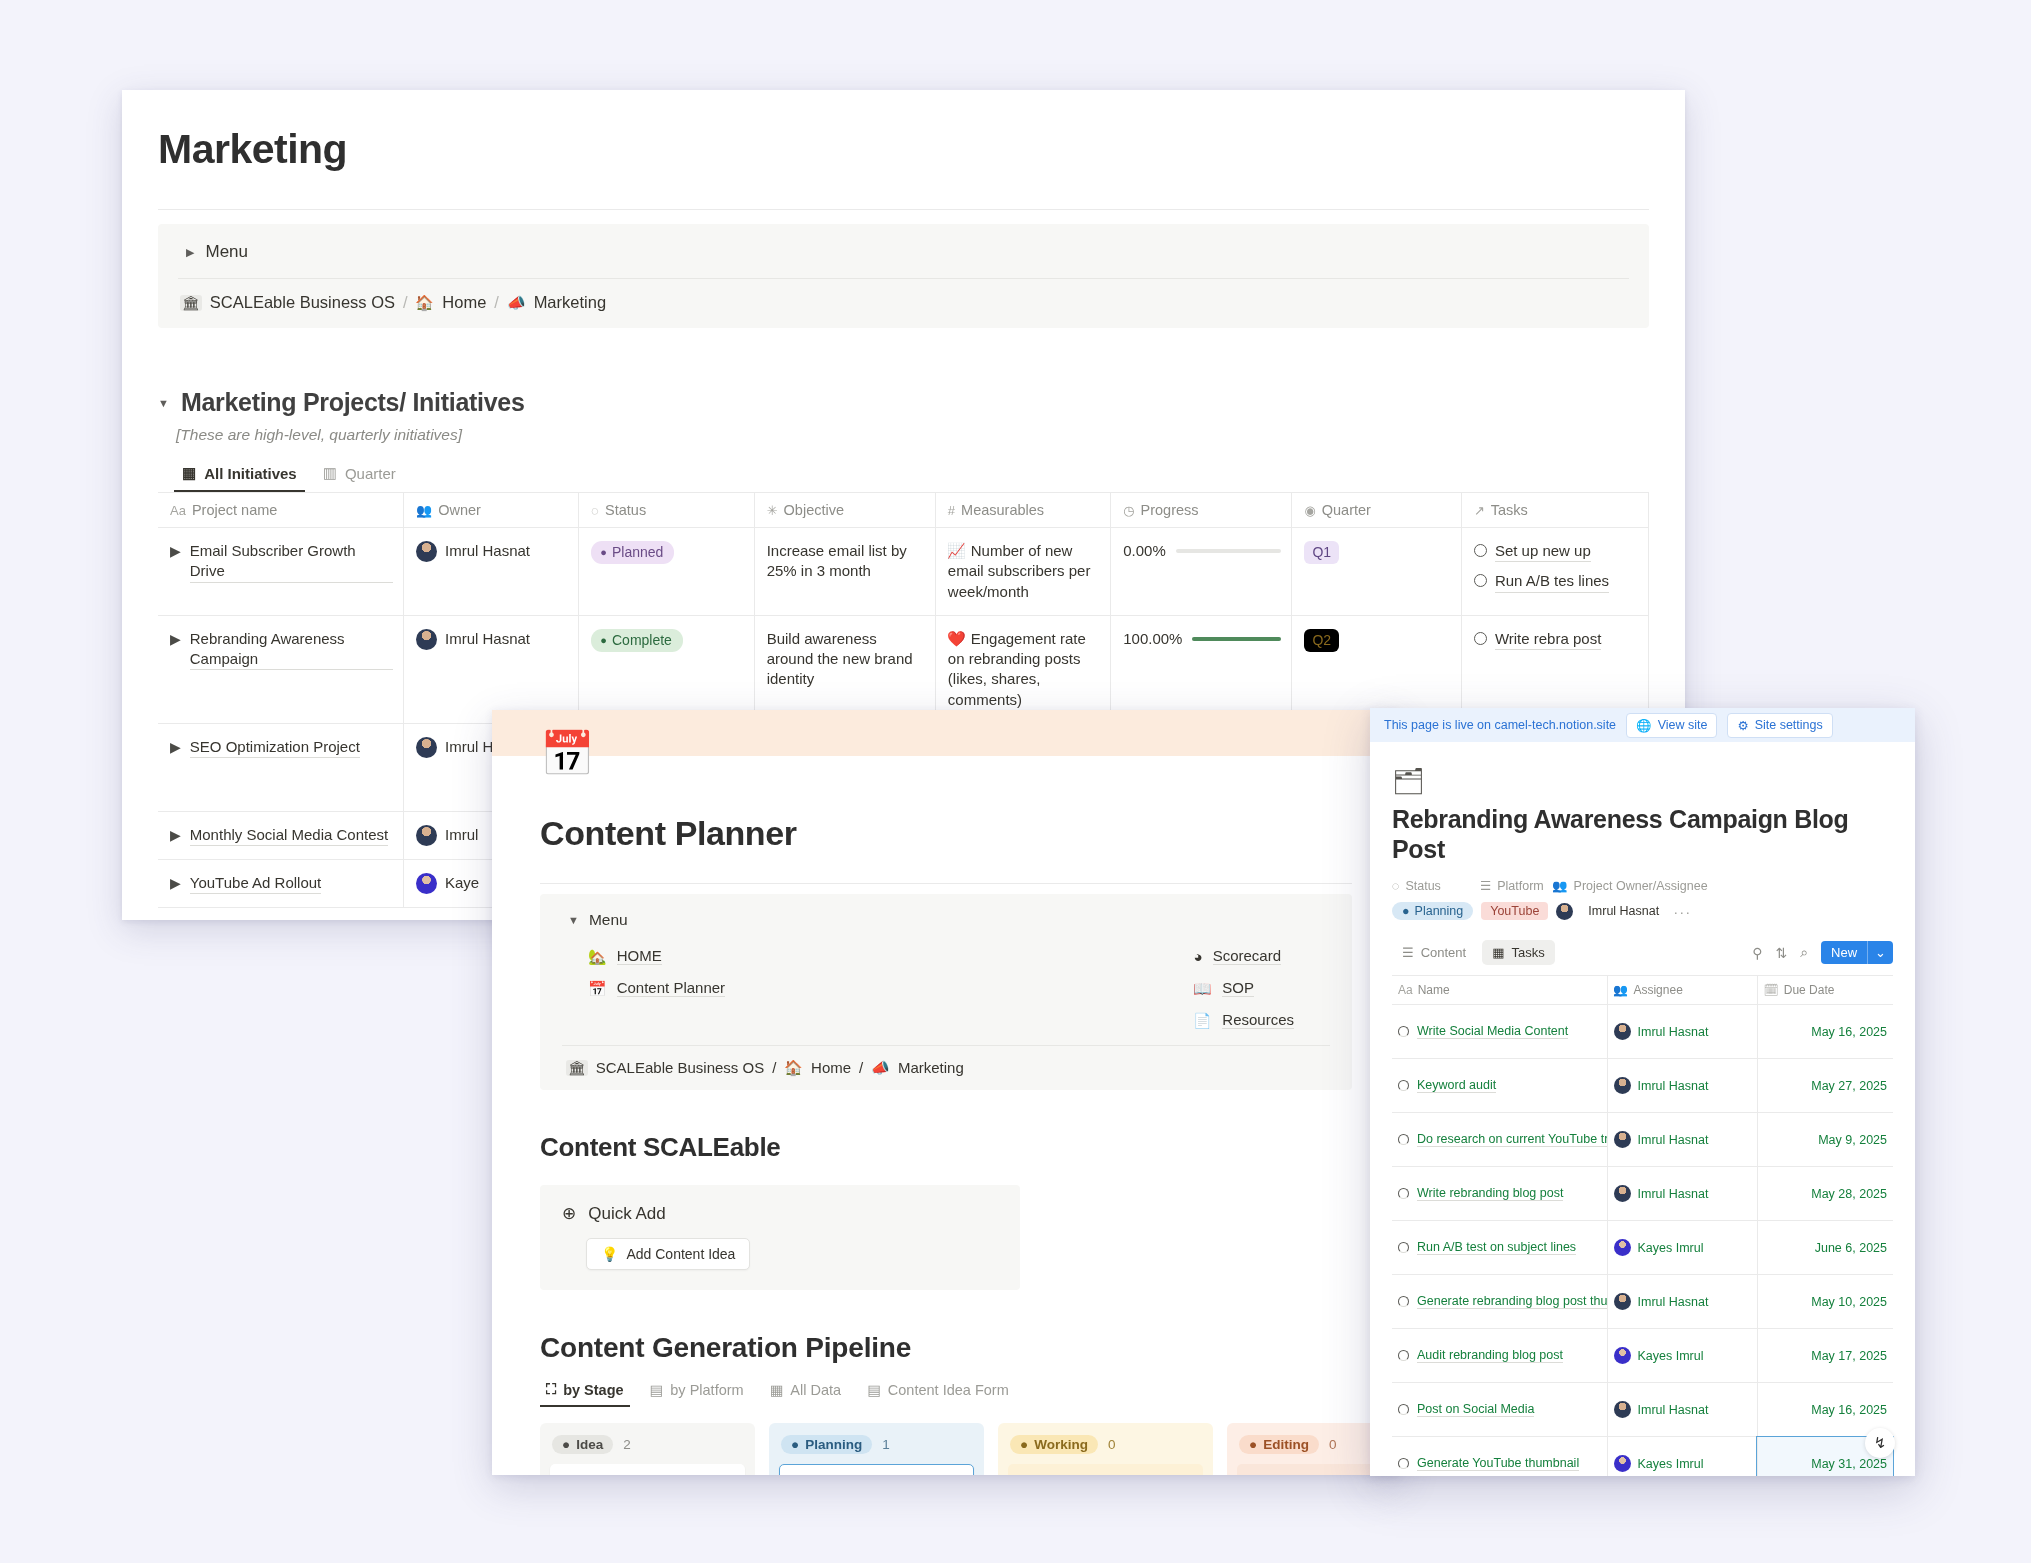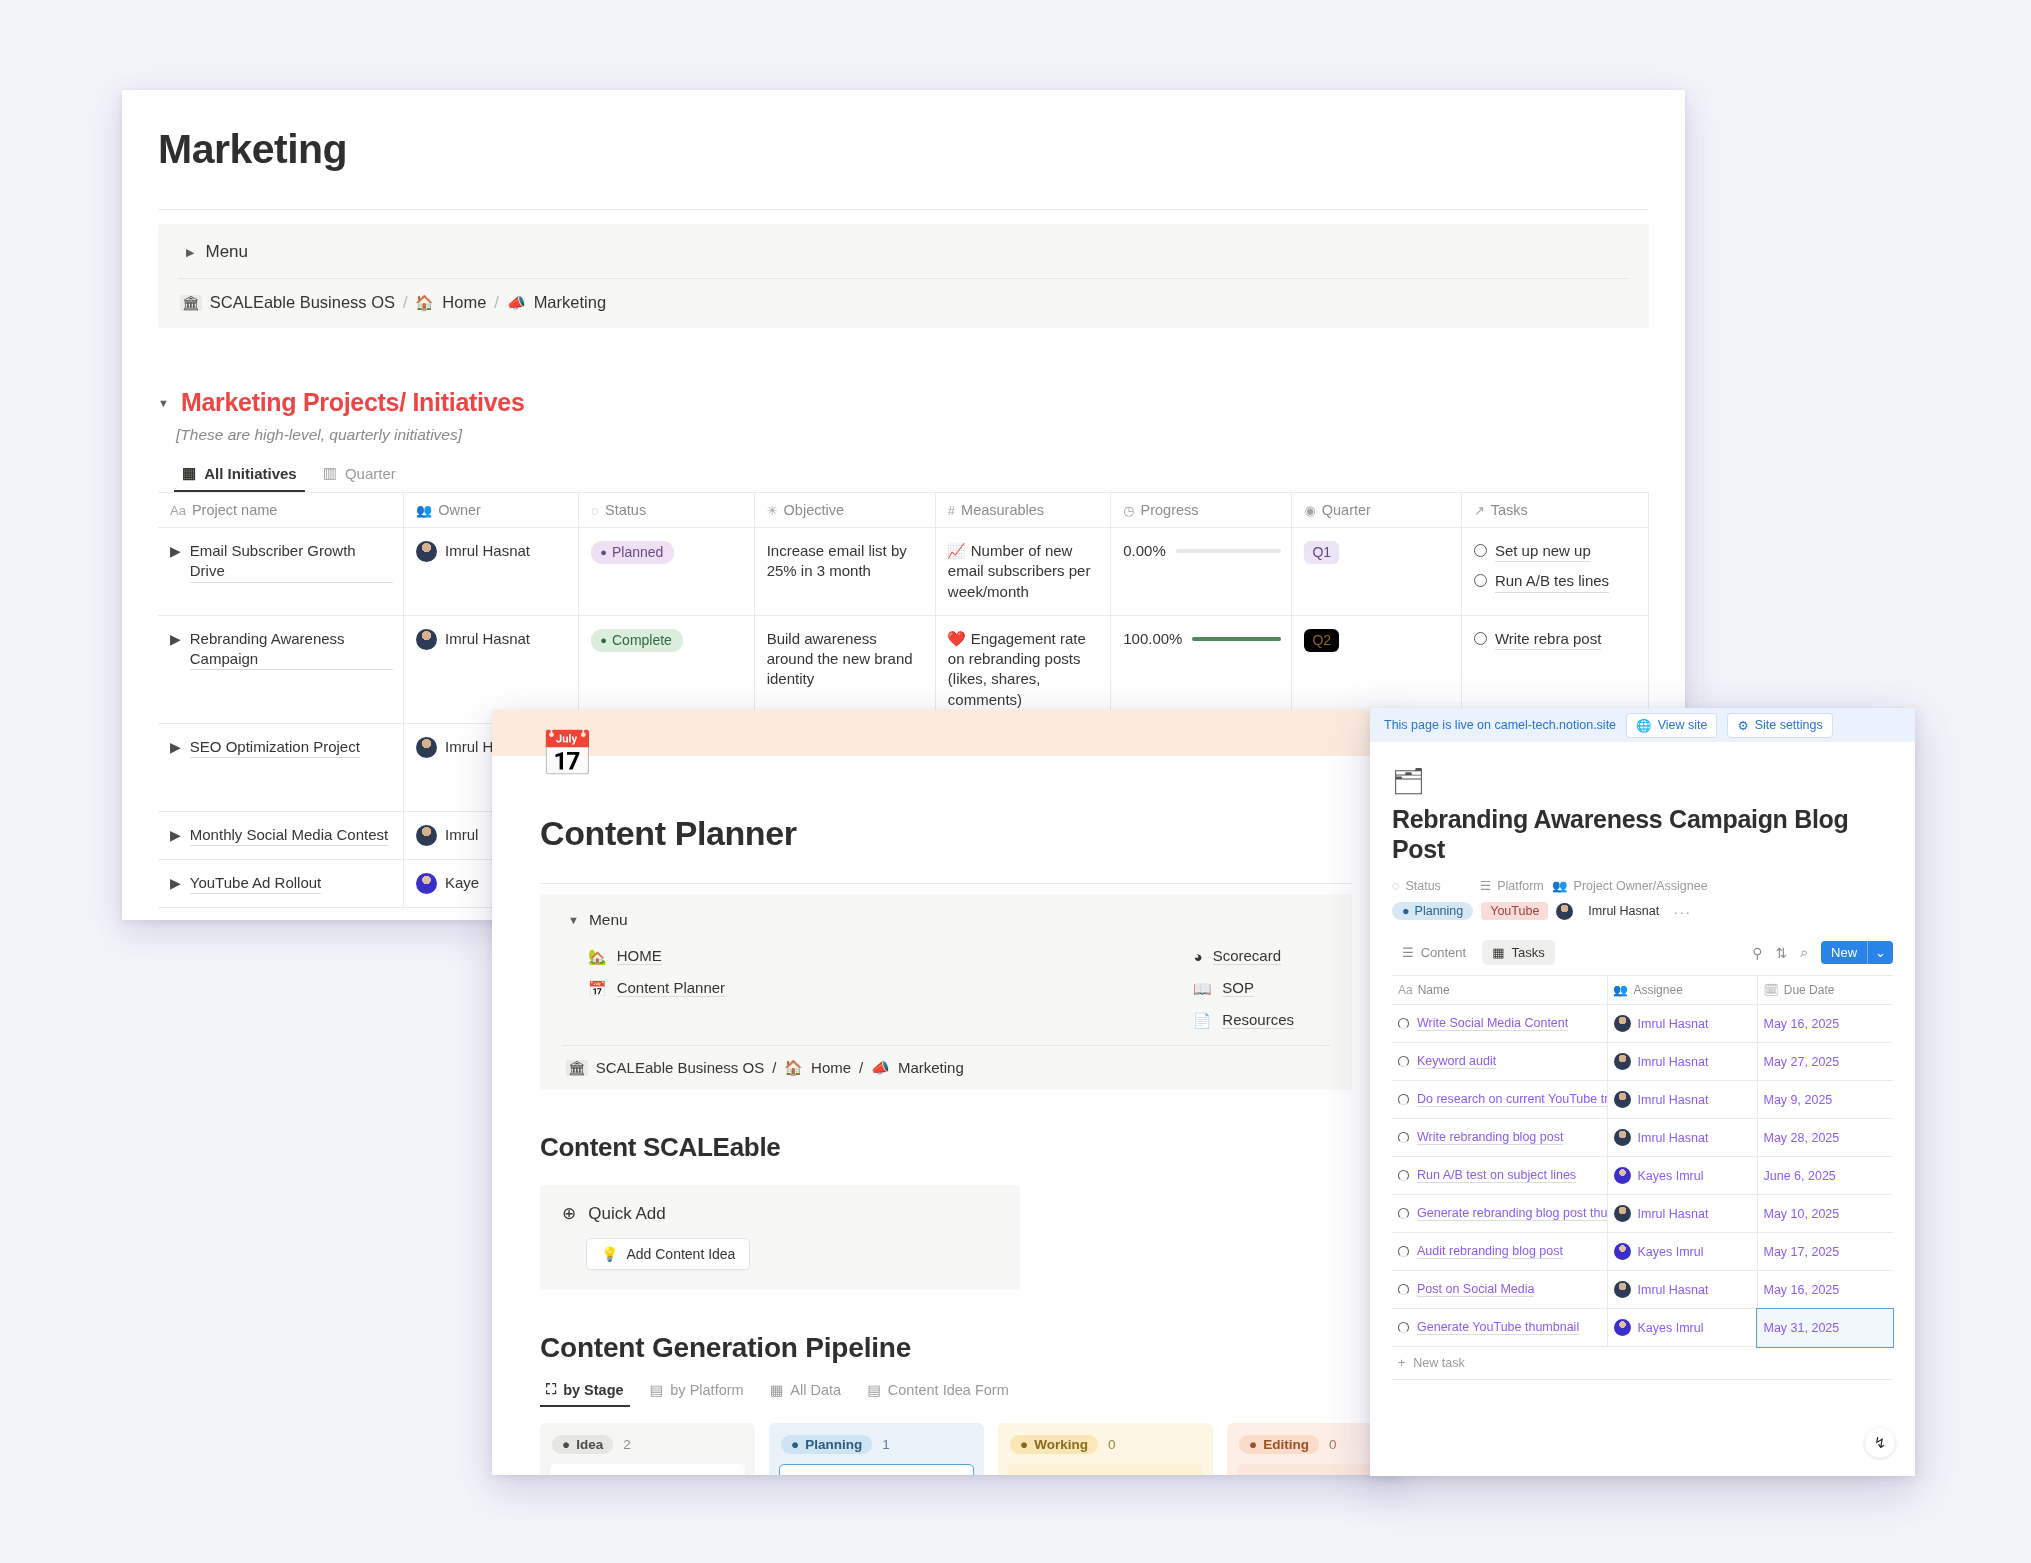--- a/index.html
+++ b/index.html
@@ -50,21 +50,21 @@
   .bank-ico {
     background: #e9e9e6; border-radius: 3px; padding: 1px 2px;
     font-size: 14px;
   }
 
   .sec-head {
     display: flex; align-items: center; gap: 12px;
     margin-top: 60px;
   }
   .sec-head h2 {
-    font-size: 25px; font-weight: bold; color: #ef4444; letter-spacing: -.3px;
+    font-size: 25px; font-weight: bold; color: #404040; letter-spacing: -.3px;
   }
   .sec-sub {
     font-size: 15.5px; color: #8a8a85; font-style: italic;
     margin: 9px 0 0 18px;
   }
 
   .views { display:flex; gap: 10px; margin: 16px 0 0 16px; }
   .view-tab {
     display: inline-flex; align-items: center; gap: 8px;
     font-size: 15px; color: #9b9b96; padding: 4px 8px 10px 8px;
@@ -234,23 +234,23 @@
   .new-btn .lbl { padding: 4px 10px; font-weight:normal; }
   .new-btn .cv { padding: 4px 7px; border-left:1px solid rgba(255,255,255,.35); }
 
   .dtbl { width:100%; border-collapse: collapse; table-layout: fixed; margin-top: 10px; }
   .dtbl th {
     text-align:left; font-weight:normal; font-size:12px; color:#8d8d88;
     padding: 7px 6px; border-top:1px solid #eaeaea; border-bottom:1px solid #eaeaea;
     border-right:1px solid #eaeaea; white-space:nowrap;
   }
   .dtbl td {
-    font-size:12.5px; color:#8b5cf6; padding: 10px 6px;
+    font-size:12.5px; color:#15803d; padding: 18px 6px;
     border-bottom:1px solid #eaeaea; border-right:1px solid #eaeaea;
-    white-space:nowrap; overflow:hidden;
+    white-space:nowrap; overflow:hidden;text-align:right;
   }
   .dtbl tr td:last-child, .dtbl tr th:last-child { border-right:none; }
   .t-name { display:flex; align-items:center; gap:8px; }
   .circ-sm { width:11px; height:11px; border:1.5px solid #5b5b57; border-radius:50%; flex:none; }
   .t-name span { border-bottom:1px solid #dcdcd8; }
   .dcell-sel { outline: 1.5px solid #5ba4d8; background:#f2f8fd; }
   .new-task { display:flex; align-items:center; gap:8px; font-size:12.5px; color:#9b9b96; padding: 9px 6px; border-bottom:1px solid #eaeaea;}
   .cursor-badge {
     position:absolute; right: 20px; bottom: 18px; width: 30px; height: 30px;
     border-radius: 50%; background:#fff; box-shadow: 0 1px 4px rgba(0,0,0,.14);

